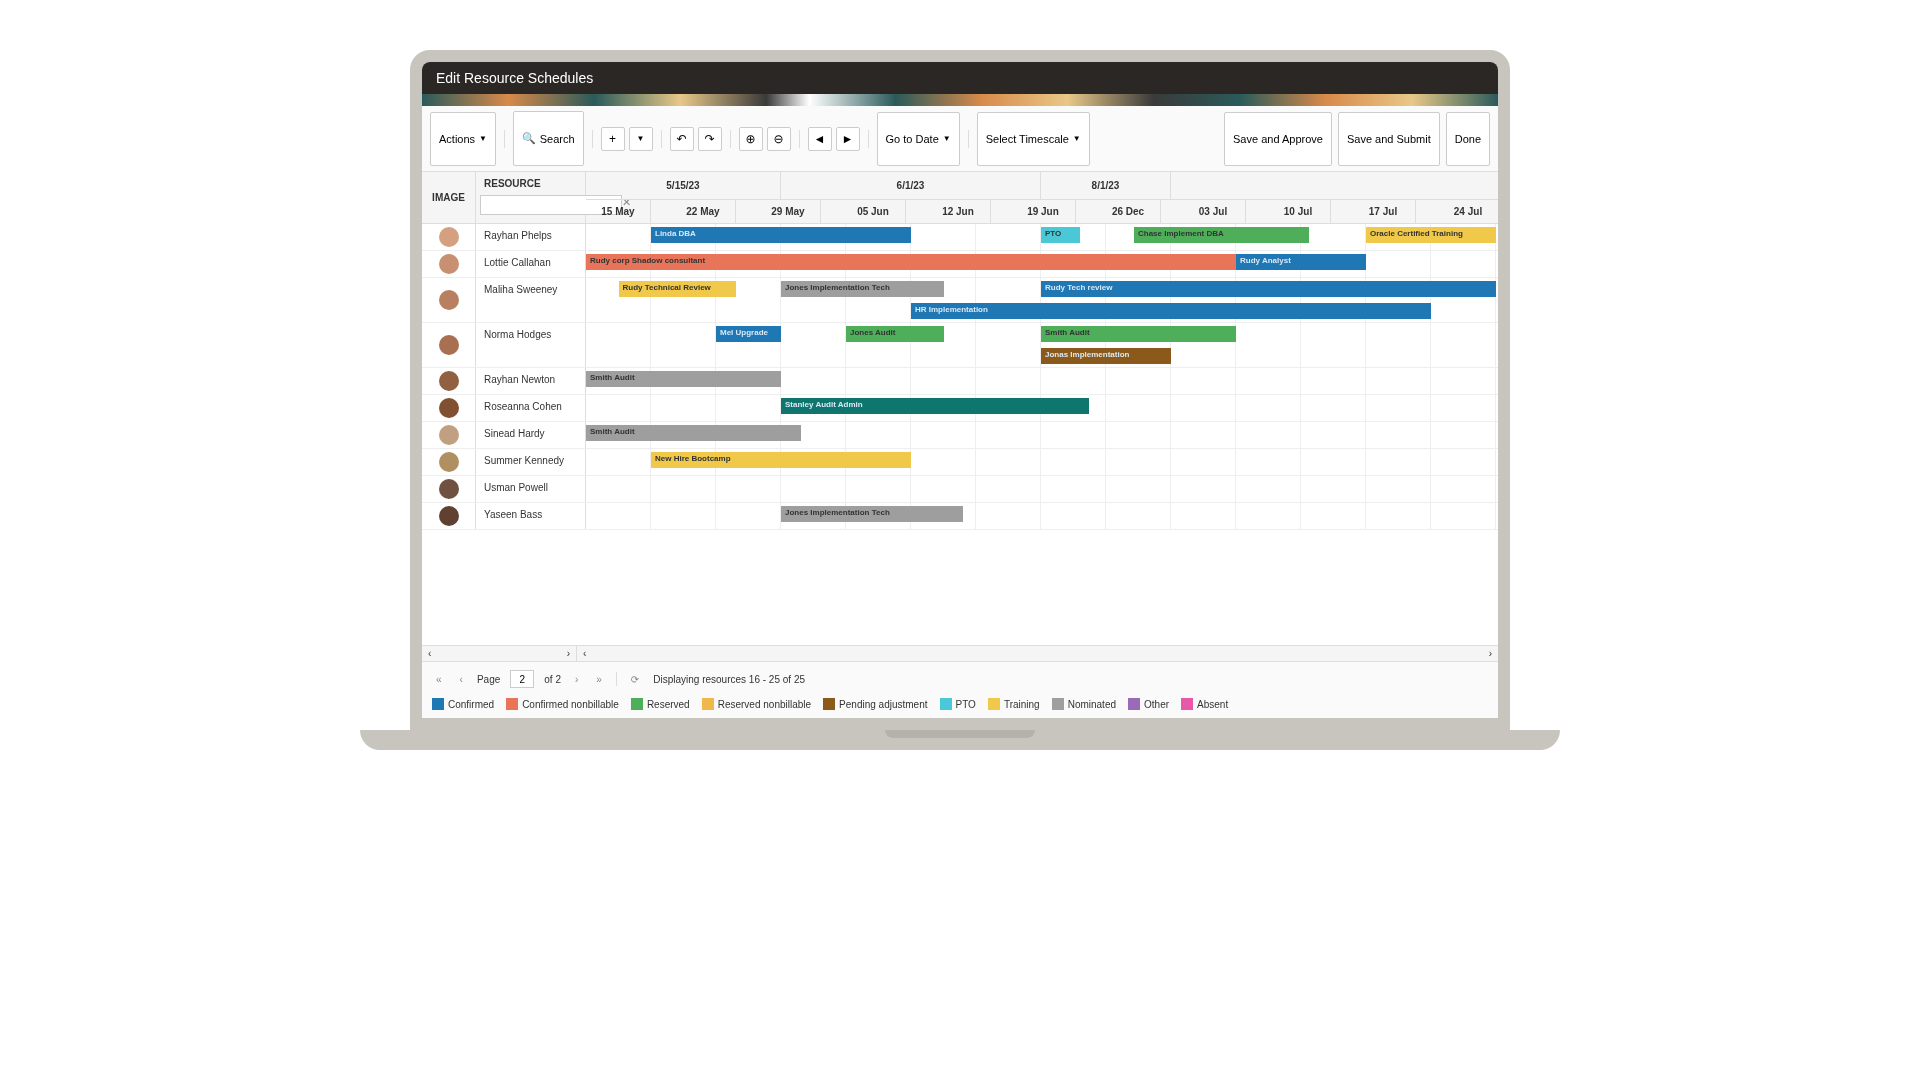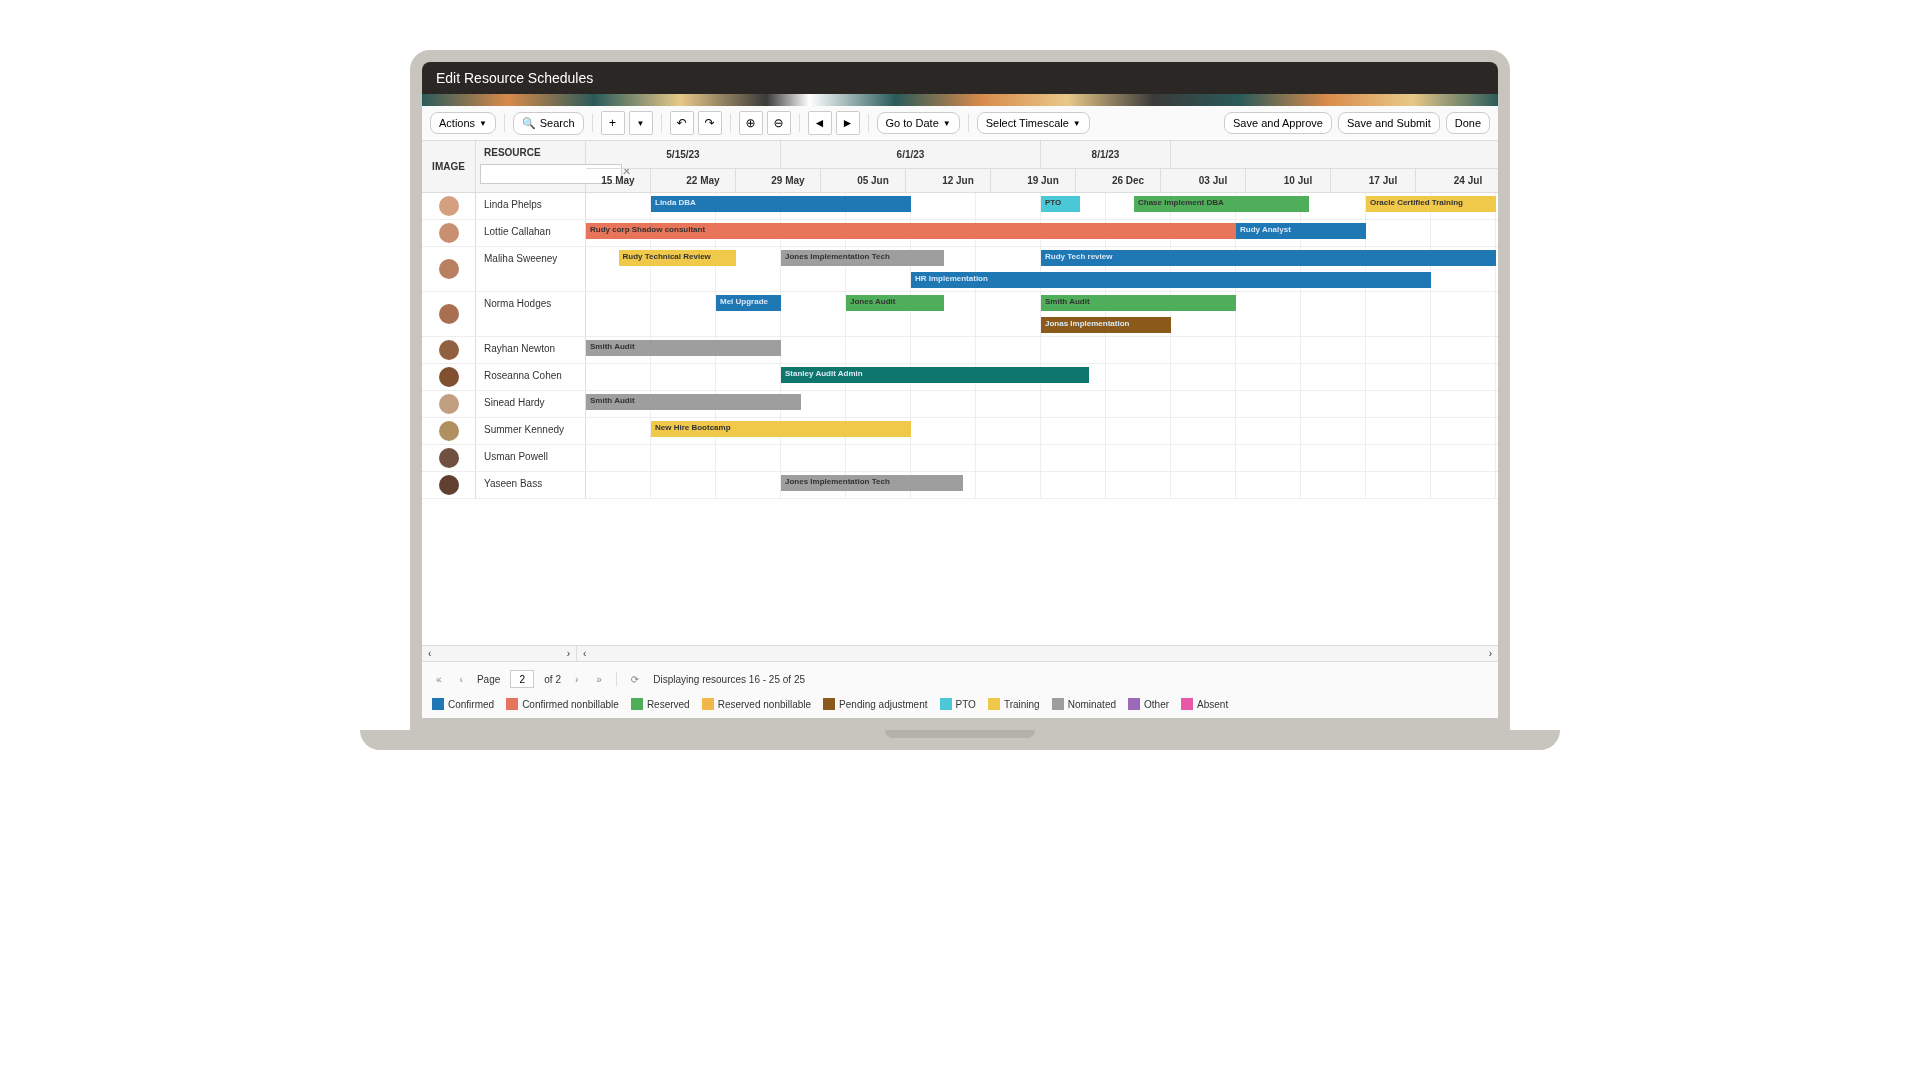--- a/index.html
+++ b/index.html
@@ -10,21 +10,21 @@
 .laptop-base { background: #c8c4be; height: 20px; border-radius: 0 0 30px 30px; width: 1200px; margin-left: -50px; position: relative; }
 .laptop-notch { position: absolute; left: 50%; transform: translateX(-50%); top: 0; width: 150px; height: 8px; background: #b5b1ab; border-radius: 0 0 8px 8px; }
 
 .app { display: flex; flex-direction: column; height: 100%; }
 
 .title-bar { background: #2a2724; color: #fff; padding: 8px 14px; font-size: 14px; }
 .decorative-strip { height: 12px; background: linear-gradient(90deg,#2a5a5a 0%,#d88a4a 8%,#2a5a5a 16%,#e8c888 24%,#3a3a3a 32%,#fff 36%,#2a5a5a 44%,#d88a4a 52%,#e8c888 60%,#3a3a3a 68%,#2a5a5a 76%,#d88a4a 84%,#e8c888 92%,#2a5a5a 100%); }
 
 .toolbar { display: flex; align-items: center; padding: 5px 8px; border-bottom: 1px solid #ddd; background: #fafafa; gap: 4px; }
 .toolbar .sep { width: 1px; height: 18px; background: #ddd; margin: 0 4px; }
-.tb-btn { background: #fff; border: 1px solid #ccc; padding: 4px 8px; font-size: 11px; cursor: pointer; border-radius: 8px; display: inline-flex; align-items: center; gap: 4px; }
+.tb-btn { background: #fff; border: 1px solid #ccc; padding: 20px 8px; font-size: 11px; cursor: pointer; border-radius: 2px; display: inline-flex; align-items: center; gap: 4px; }
 .tb-icon-btn { background: #fff; border: 1px solid #ccc; width: 24px; height: 24px; cursor: pointer; border-radius: 2px; display: inline-flex; align-items: center; justify-content: center; font-size: 12px; }
 .toolbar-right { margin-left: auto; display: flex; gap: 6px; }
 
 .grid-wrap { flex: 1; overflow: hidden; display: flex; flex-direction: column; border-bottom: 1px solid #ddd; }
 
 .header-row { display: flex; border-bottom: 1px solid #ddd; background: #f5f5f5; }
 .left-cols { display: flex; flex-shrink: 0; }
 .img-col { width: 54px; border-right: 1px solid #ddd; display: flex; align-items: center; justify-content: center; font-size: 10px; font-weight: bold; padding: 12px 4px; }
 .res-col { width: 110px; border-right: 1px solid #ddd; }
 .res-col-header { padding: 6px 8px; font-size: 10px; font-weight: bold; }
@@ -165,21 +165,21 @@
                 <div class="week-cell">14 Aug</div>
               </div>
           </div>
         </div>
 
         <div class="body-scroll" id="body-rows">
             <div class="res-row">
               <div class="img-col">
                 <span class="avatar" style="background: rgb(212, 160, 128);"></span>
               </div>
-              <div class="res-col">Linda Phelps</div>
+              <div class="res-col">Rayhan Phelps</div>
               <div class="gantt-area">
                 <div class="gantt-bg">
                   <div class="gantt-bg-cell"></div>
                   <div class="gantt-bg-cell"></div>
                   <div class="gantt-bg-cell"></div>
                   <div class="gantt-bg-cell"></div>
                   <div class="gantt-bg-cell"></div>
                   <div class="gantt-bg-cell"></div>
                   <div class="gantt-bg-cell"></div>
                   <div class="gantt-bg-cell"></div>

